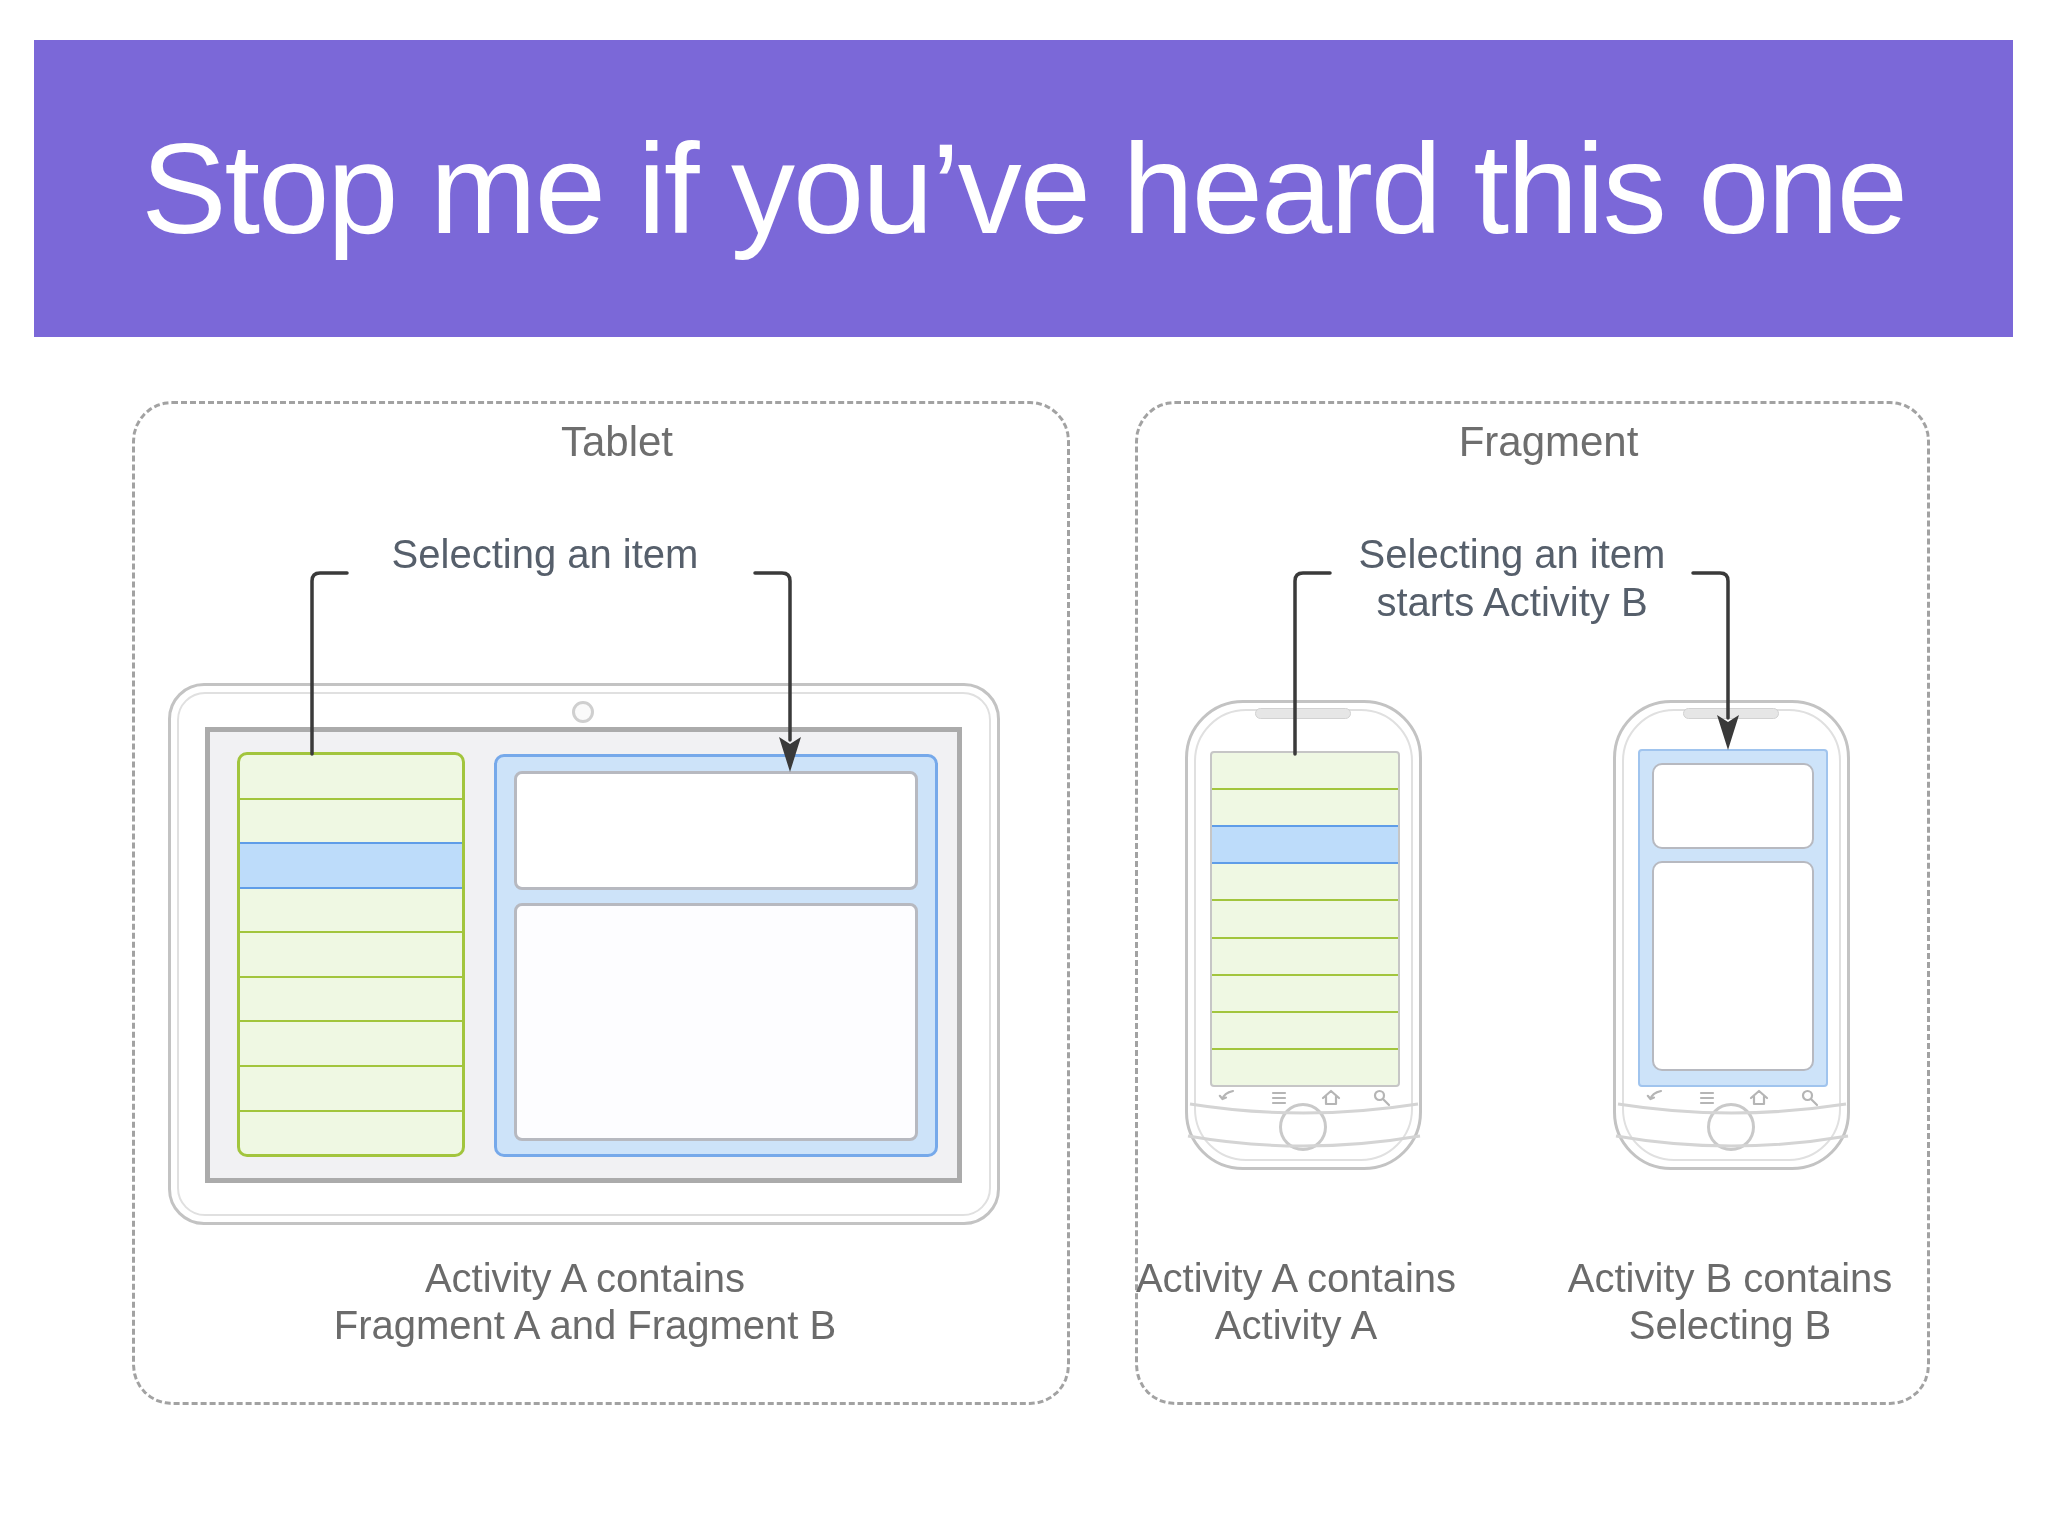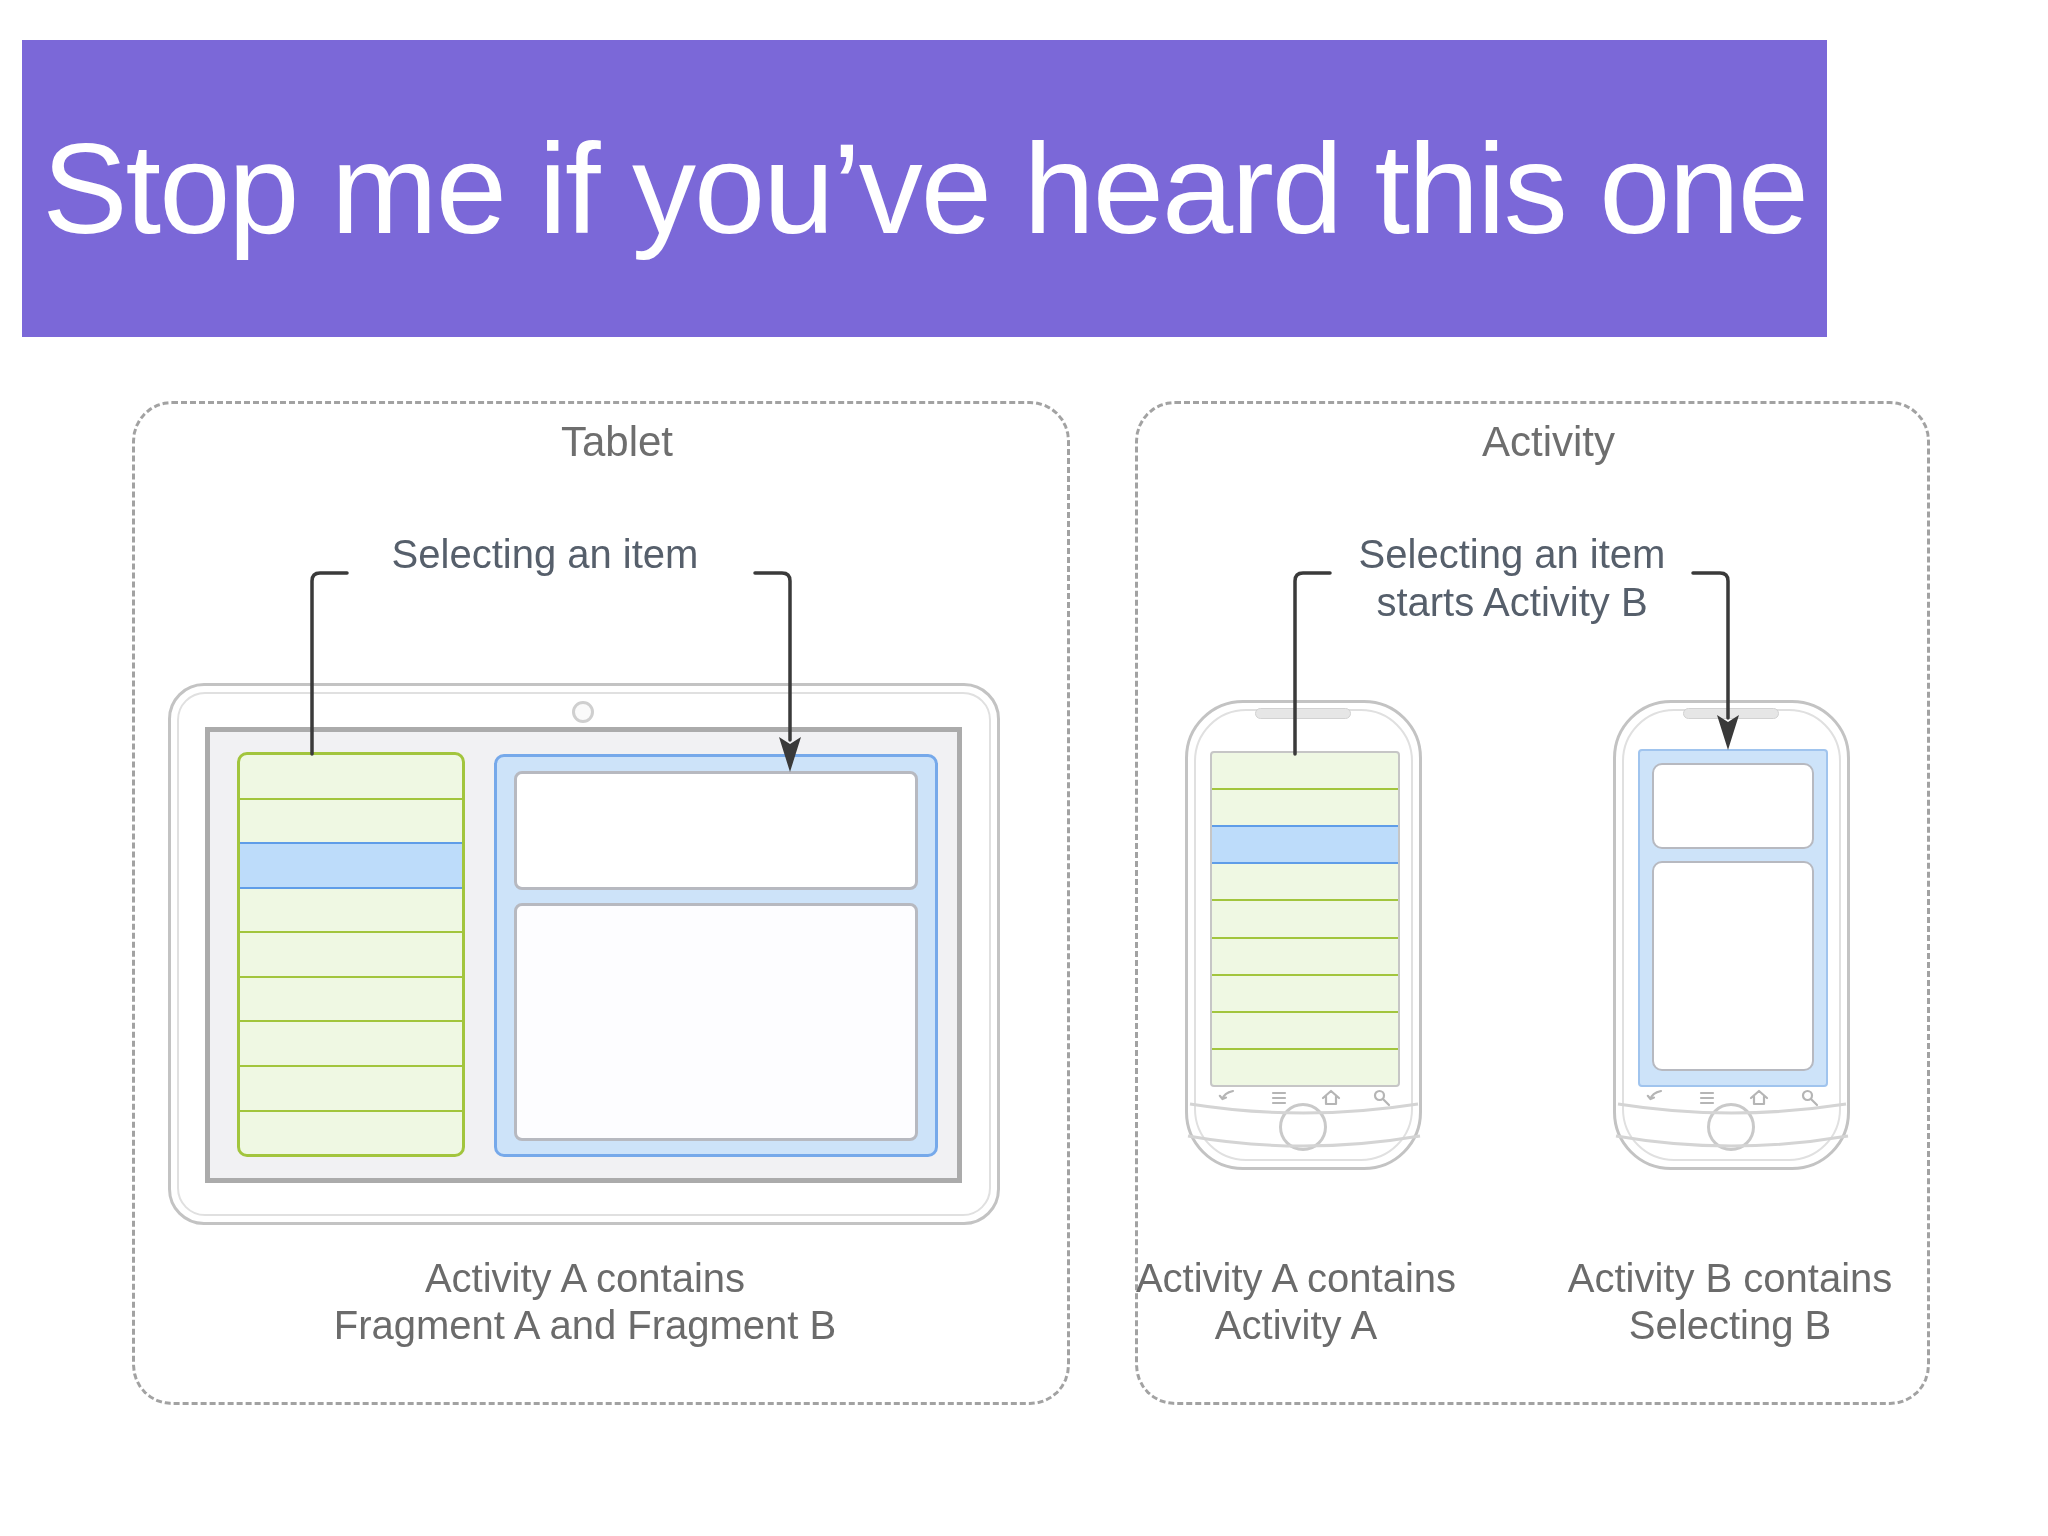--- a/index.html
+++ b/index.html
@@ -21,21 +21,21 @@
     --label-text:#565f6b;
     --caption-text:#6b6b6b;
     --nav-icon:#b5b5b5;
     --chin-line:#d4d4d4;
   }
   *{box-sizing:border-box;margin:0;padding:0;}
   body{background:#ffffff;font-family:"Liberation Sans","DejaVu Sans",sans-serif;}
   .slide{position:relative;width:2048px;height:1536px;background:#ffffff;overflow:hidden;}
 
   
-  .banner{position:absolute;left:22px;top:40px;width:1805px;height:297px;
+  .banner{position:absolute;left:34px;top:40px;width:1979px;height:297px;
     background:var(--banner-bg);display:flex;align-items:center;justify-content:center;text-align:center;}
   .banner h1{color:var(--banner-fg);font-size:128px;font-weight:300;letter-spacing:-2px;white-space:nowrap;}
 
   
   .panel{position:absolute;top:401px;height:1004px;border:3px dashed var(--dashed-border);border-radius:40px;}
   .panel-tablet{left:132px;width:938px;}
   .panel-handset{left:1135px;width:795px;}
   .panel-title{position:absolute;top:14px;left:16px;width:100%;text-align:center;
     font-size:42px;color:#6e6e6e;}
 
@@ -147,21 +147,21 @@
   <div class="fragment-b-tablet"></div>
   <div class="pane pane-t1"></div>
   <div class="pane pane-t2"></div>
 
   <div class="caption caption-tablet">
     <div>Activity A contains</div>
     <div>Fragment A and Fragment B</div>
   </div>
 
   <section class="panel panel-handset">
-    <div class="panel-title">Activity</div>
+    <div class="panel-title">Fragment</div>
   </section>
 
   <div class="annotation annotation-handset">
     <div>Selecting an item</div>
     <div>starts Activity B</div>
   </div>
 
   <div class="phone-body phone-a">
     <div class="phone-bezel"></div>
   </div>

